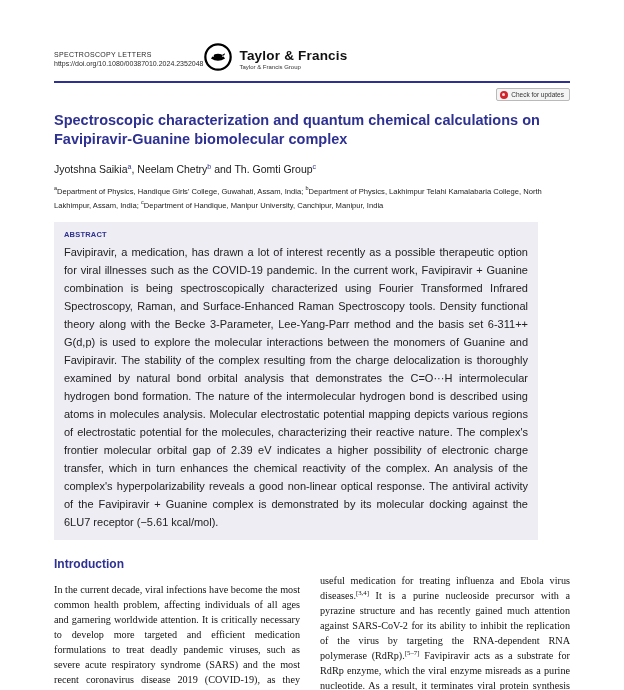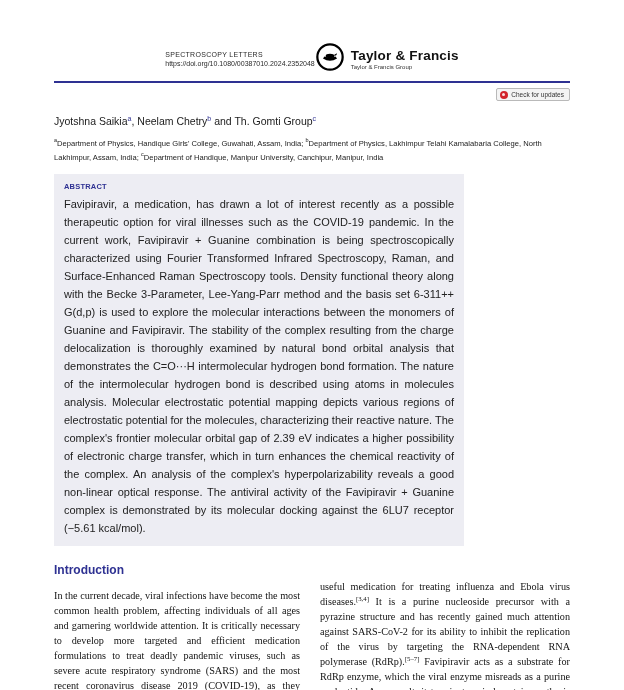--- a/index.html
+++ b/index.html
@@ -8,41 +8,41 @@
     width:624px;height:690px;
     margin:0 auto;
     background:#ffffff;
     box-sizing:border-box;
     padding:42px 54px 0 54px;
     overflow:hidden;
     font-family:"Liberation Sans", sans-serif;
     color:#1d1d1f;
   }
   
-  .header{display:flex;justify-content:center;align-items:center;height:34px;}
+  .header{display:flex;justify-content:flex-start;align-items:center;height:34px;}
   .journal-name{font-size:7px;letter-spacing:.3px;color:#2a2a2a;}
   .doi-link{font-size:7px;color:#2a2a2a;text-decoration:none;display:block;margin-top:2px;}
   .publisher{display:flex;align-items:center;gap:6px;}
   .pub-name{font-size:13.5px;font-weight:700;color:#111;letter-spacing:.2px;}
   .pub-group{font-size:6px;color:#333;margin-top:1px;}
   .rule{height:2px;background:var(--accent,#2e3192);margin-top:5px;}
   .badge-row{display:flex;justify-content:flex-end;margin-top:5px;height:13px;}
   .check-badge{display:flex;align-items:center;gap:3px;border:1px solid #b9b9b9;background:#f4f4f4;border-radius:2px;padding:1px 5px 1px 3px;cursor:pointer;}
   .crossmark{width:8px;height:8px;border-radius:50%;background:var(--crossmark,#d2232a);position:relative;flex:0 0 auto;}
   .crossmark::after{content:"";position:absolute;left:2px;top:2px;width:3px;height:3px;border-radius:50%;background:#fff;opacity:.85;}
   .check-label{font-size:6.5px;color:#333;}
   
   .title{font-size:14.5px;line-height:19px;font-weight:700;color:var(--accent,#2e3192);margin:10px 0 0 0;}
   .authors{margin-top:13px;font-size:10.5px;color:#1a1a1a;}
   .authors sup{color:var(--accent,#2e3192);font-size:7px;}
   .affiliations{margin-top:9px;font-size:7.6px;line-height:10px;color:#222;}
   .affiliations sup{font-size:5.5px;}
   
   .abstract-row{display:flex;gap:8px;margin-top:11px;}
-  .abstract-box{width:410px;box-sizing:border-box;background:var(--abstract-bg,#ededf3);padding:8px 10px 9px 10px;}
+  .abstract-box{width:484px;box-sizing:border-box;background:var(--abstract-bg,#ededf3);padding:8px 10px 9px 10px;}
   .abs-label{font-size:7.5px;font-weight:700;color:var(--accent,#2e3192);letter-spacing:.2px;}
   .abs-text{margin:4px 0 0 0;font-size:11px;line-height:18px;text-align:justify;color:#222;}
   .side{width:98px;flex:0 0 auto;padding-top:3px;}
   .side-label{font-size:7.5px;font-weight:700;color:var(--accent,#2e3192);letter-spacing:.2px;}
   .side-text{font-size:7.5px;line-height:10px;color:#222;}
   .kw{margin-top:11px;}
   
   .columns{display:flex;gap:20px;margin-top:17px;}
   .col-left{width:246px;flex:0 0 auto;}
   .col-right{width:250px;flex:0 0 auto;}
@@ -80,20 +80,21 @@
 
   <div class="rule"></div>
 
   <div class="badge-row">
     <div class="check-badge">
       <span class="crossmark"></span>
       <span class="check-label">Check for updates</span>
     </div>
   </div>
 
+  <h1 class="title">Spectroscopic characterization and quantum chemical calculations on Favipiravir-Guanine biomolecular complex</h1>
 
   <div class="authors">
     <span><span>Jyotshna Saikia</span><sup>a</sup><span>, </span></span><span><span>Neelam Chetry</span><sup>b</sup><span> and </span></span><span><span>Th. Gomti Group</span><sup>c</sup></span>
   </div>
 
   <div class="affiliations">
     <span><sup>a</sup><span>Department of Physics, Handique Girls' College, Guwahati, Assam, India; </span></span><span><sup>b</sup><span>Department of Physics, Lakhimpur Telahi Kamalabaria College, North Lakhimpur, Assam, India; </span></span><span><sup>c</sup><span>Department of Handique, Manipur University, Canchipur, Manipur, India</span></span>
   </div>
 
   <div class="abstract-row">

